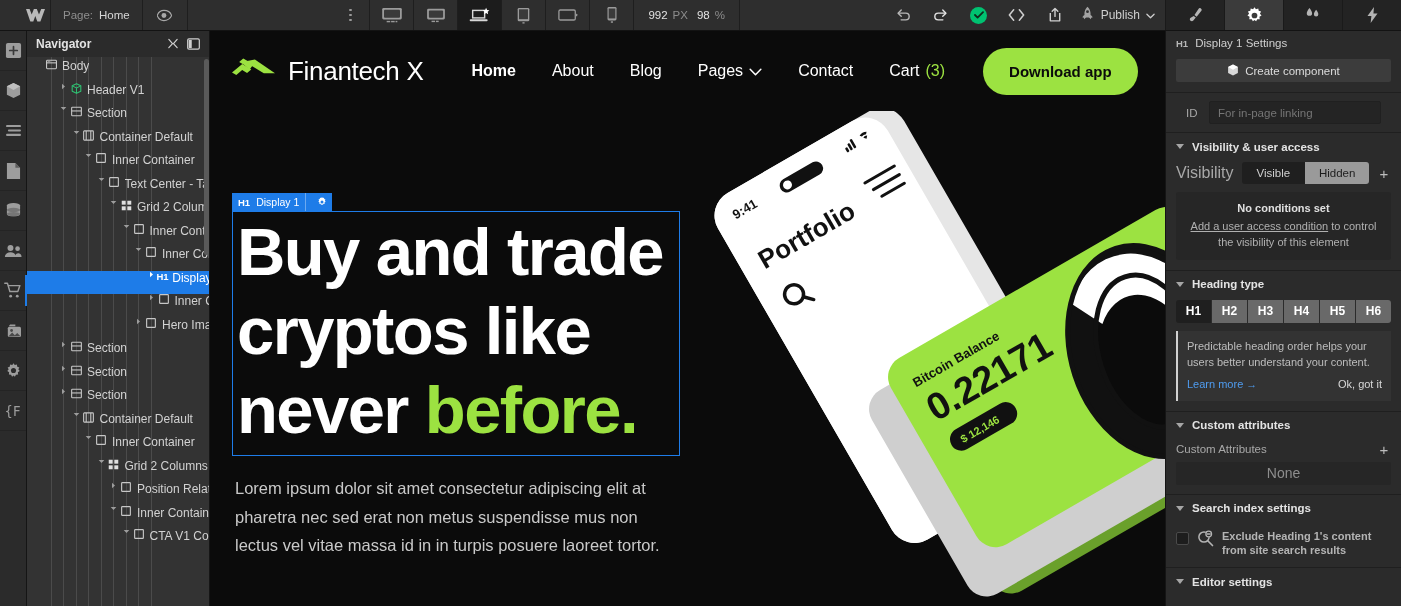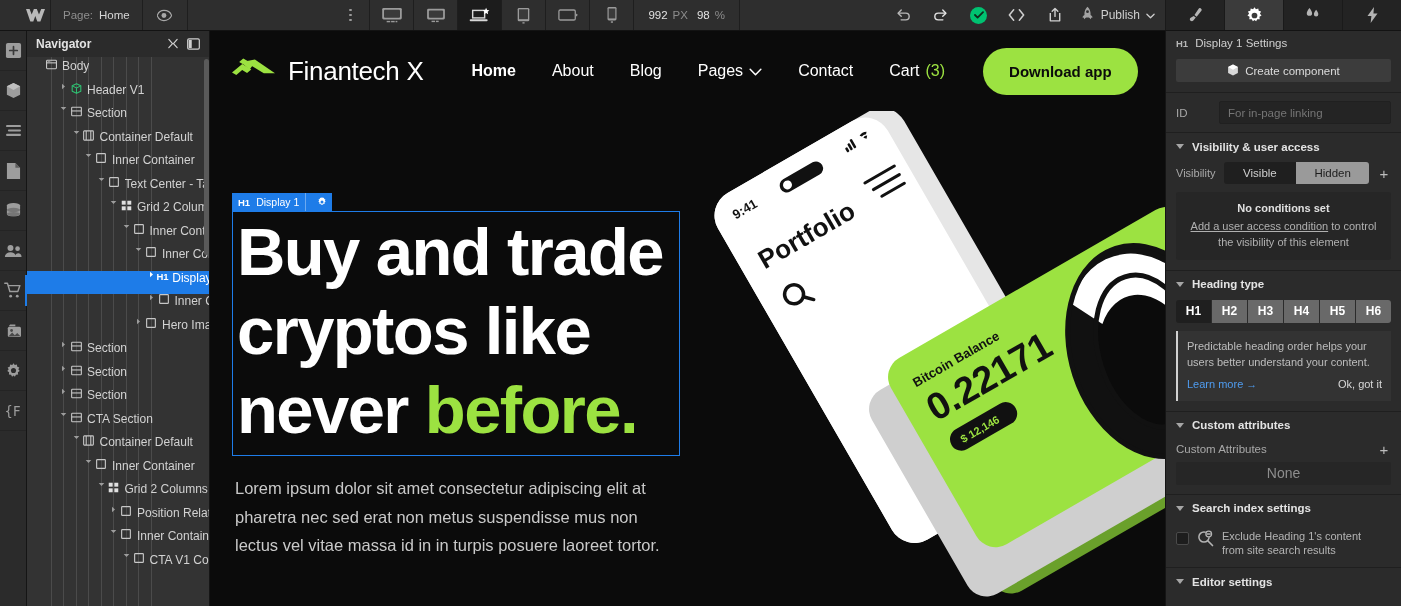--- a/index.html
+++ b/index.html
@@ -164,35 +164,35 @@
     height:24px; display:flex; align-items:center; gap:7px; padding:0 10px;
     color:#cfcfcf; font-size:11.5px; background:#2b2b2b;
   }
   .st-title .h1tag { color:#b7b7b7; font-size:9.5px; font-weight:bold; }
   .st-block { padding: 4px 10px 10px 10px; border-bottom:1px solid #1f1f1f; }
   .btn-wide {
     width:100%; height:23px; background:#3c3c3c; color:#dcdcdc; font-size:11.5px;
     border:none; border-radius:2px; display:flex; align-items:center; justify-content:center; gap:6px;
     cursor:pointer; font-family:"Liberation Sans", sans-serif;
   }
-  .row-field { display:flex; align-items:center; gap:10px; padding: 8px 10px; border-bottom:1px solid #1f1f1f; }
+  .row-field { display:flex; align-items:center; gap:10px; padding: 8px 20px; border-bottom:1px solid #1f1f1f; }
   .row-field .flabel { color:#a8a8a8; font-size:11.5px; width:40px; }
   .inp {
     flex:1 1 auto; height:23px; background:#242424; border:1px solid #202020; border-radius:2px;
     color:#6f6f6f; font-size:11.5px; padding:0 8px; outline:none;
     font-family:"Liberation Sans", sans-serif;
   }
   .sec-head {
     height:27px; display:flex; align-items:center; gap:8px; padding:0 10px;
     color:#e3e3e3; font-size:11.5px; font-weight:bold; cursor:pointer;
     background:#2b2b2b;
   }
   .tri { width:0;height:0;border-left:4px solid transparent;border-right:4px solid transparent;border-top:5px solid #a6a6a6; }
   .vis-row { display:flex; align-items:center; gap:8px; padding:2px 10px 8px 10px; }
-  .vis-row .vlabel { color:#a8a8a8; font-size:11px; }
+  .vis-row .vlabel { color:#a8a8a8; font-size:16px; }
   .seg { display:flex; border-radius:3px; overflow:hidden; flex:1 1 auto; }
   .seg .opt {
     flex:1 1 0; height:22px; display:flex; align-items:center; justify-content:center;
     font-size:11.5px; cursor:pointer; color:#d0d0d0; background:#1f1f1f;
   }
   .seg .opt.on { background:#9a9a9a; color:#1d1d1d; }
   .plus-btn { width:14px; text-align:center; color:#bdbdbd; font-size:15px; cursor:pointer; line-height:1; }
   .notebox {
     margin: 0 10px 10px 10px; background:#262626; border-radius:3px; padding:9px 8px;
     text-align:center; color:#b0b0b0; font-size:11px; line-height:1.45;
@@ -213,21 +213,21 @@
   }
   .tip-actions { display:flex; justify-content:space-between; align-items:center; margin-top:6px; }
   .tip-actions .lm { color:#4f9cf0; cursor:pointer; }
   .tip-actions .ok { color:#d8d8d8; cursor:pointer; }
   .ca-row { display:flex; align-items:center; padding: 3px 10px 5px 10px; }
   .ca-row .cal { flex:1 1 auto; color:#a8a8a8; font-size:11.5px; }
   .nonebox {
     margin:0 10px 9px 10px; height:23px; background:#262626; border-radius:2px;
     display:flex; align-items:center; justify-content:center; color:#8e8e8e; font-size:14px;
   }
-  .chk-row { display:flex; align-items:flex-start; gap:8px; padding: 7px 16px 9px 10px; }
+  .chk-row { display:flex; align-items:flex-start; gap:8px; padding: 7px 16px 9px 10px; font-weight: bold; }
   .chk {
     width:13px;height:13px;flex:0 0 13px;background:#1d1d1d;border:1px solid #4a4a4a;border-radius:2px;
     margin-top:3px; cursor:pointer;
   }
   .chk-row .ctext { color:#b4b4b4; font-size:11px; line-height:1.35; }
   .sep-line { height:1px; background:#1f1f1f; }
 </style>
 </head>
 <body>
 
@@ -679,34 +679,20 @@
                 <path d="M1.2 0.6L4.8 4 1.2 7.4z" fill="currentColor"></path>
               </svg>
             </span>
             <span class="ic">
               <svg width="11" height="11" viewBox="0 0 12 12">
                 <rect x="0.7" y="1.4" width="10.6" height="9.2" rx="0.8" fill="none" stroke="#c7c7c7" stroke-width="1.2"></rect>
                 <path d="M0.7 5.4h10.6" stroke="#c7c7c7" stroke-width="1.2"></path>
               </svg>
             </span>
             <span class="lbl">Section</span>
-          </div>
-          <div class="nav-row" style="padding-left: 31px;">
-            <span class="caret">
-              <svg width="7" height="5" viewBox="0 0 8 6">
-                <path d="M0.6 1.2L4 4.8 7.4 1.2z" fill="currentColor"></path>
-              </svg>
-            </span>
-            <span class="ic">
-              <svg width="11" height="11" viewBox="0 0 12 12">
-                <rect x="0.7" y="1.4" width="10.6" height="9.2" rx="0.8" fill="none" stroke="#c7c7c7" stroke-width="1.2"></rect>
-                <path d="M0.7 5.4h10.6" stroke="#c7c7c7" stroke-width="1.2"></path>
-              </svg>
-            </span>
-            <span class="lbl">CTA Section</span>
           </div>
           <div class="nav-row" style="padding-left: 43.5px;">
             <span class="caret">
               <svg width="7" height="5" viewBox="0 0 8 6">
                 <path d="M0.6 1.2L4 4.8 7.4 1.2z" fill="currentColor"></path>
               </svg>
             </span>
             <span class="ic">
               <svg width="11" height="11" viewBox="0 0 12 12">
                 <rect x="0.7" y="1" width="10.6" height="10" rx="0.8" fill="none" stroke="#c7c7c7" stroke-width="1.2"></rect>

